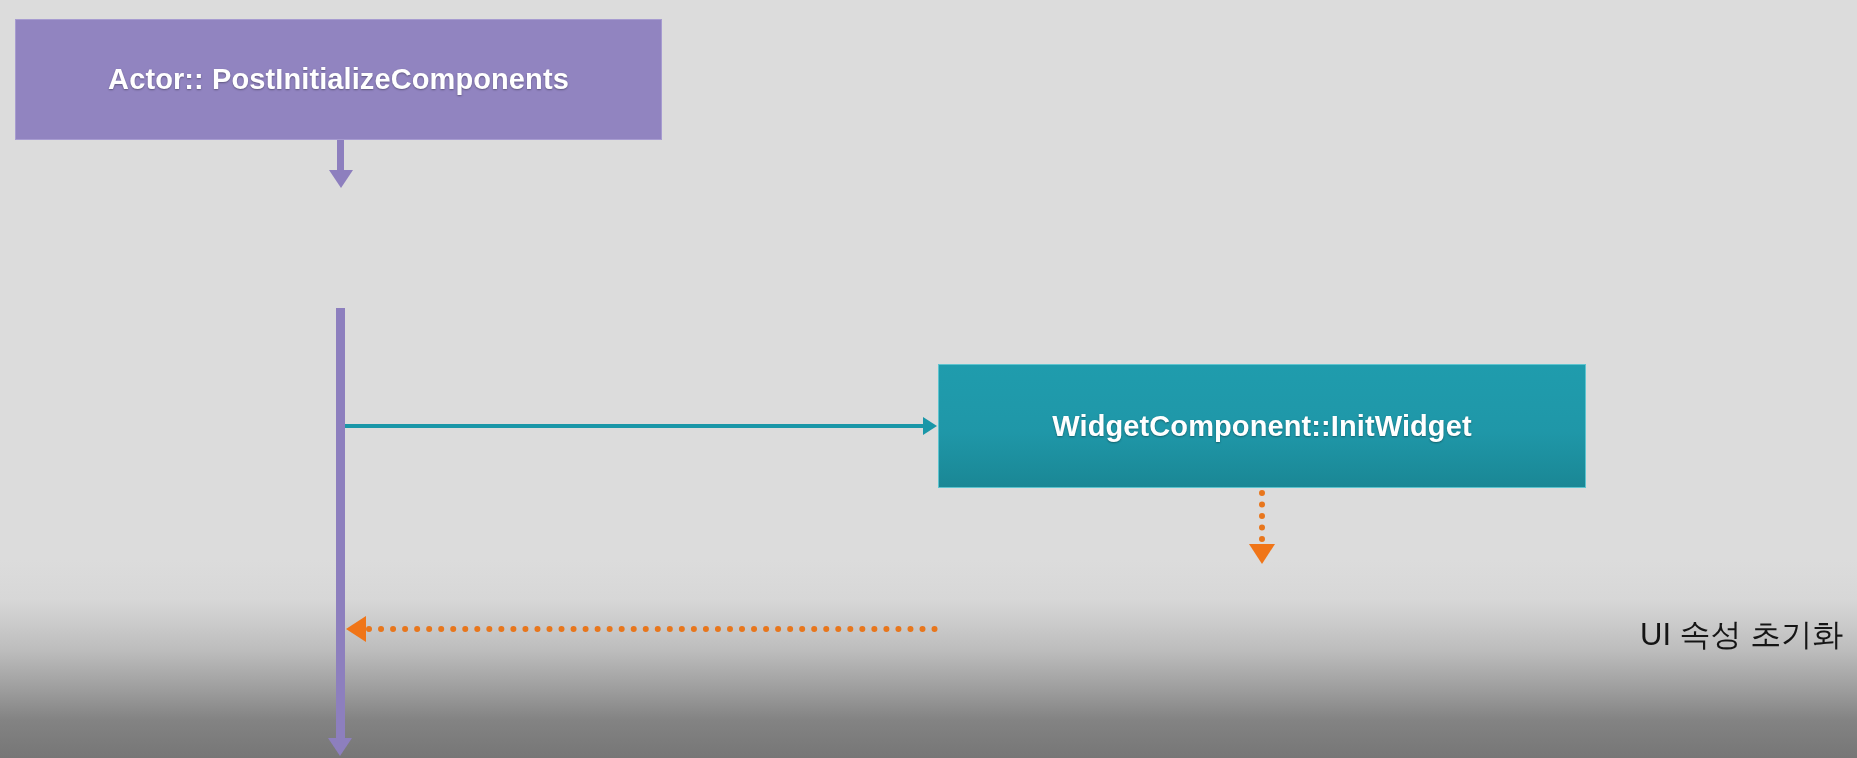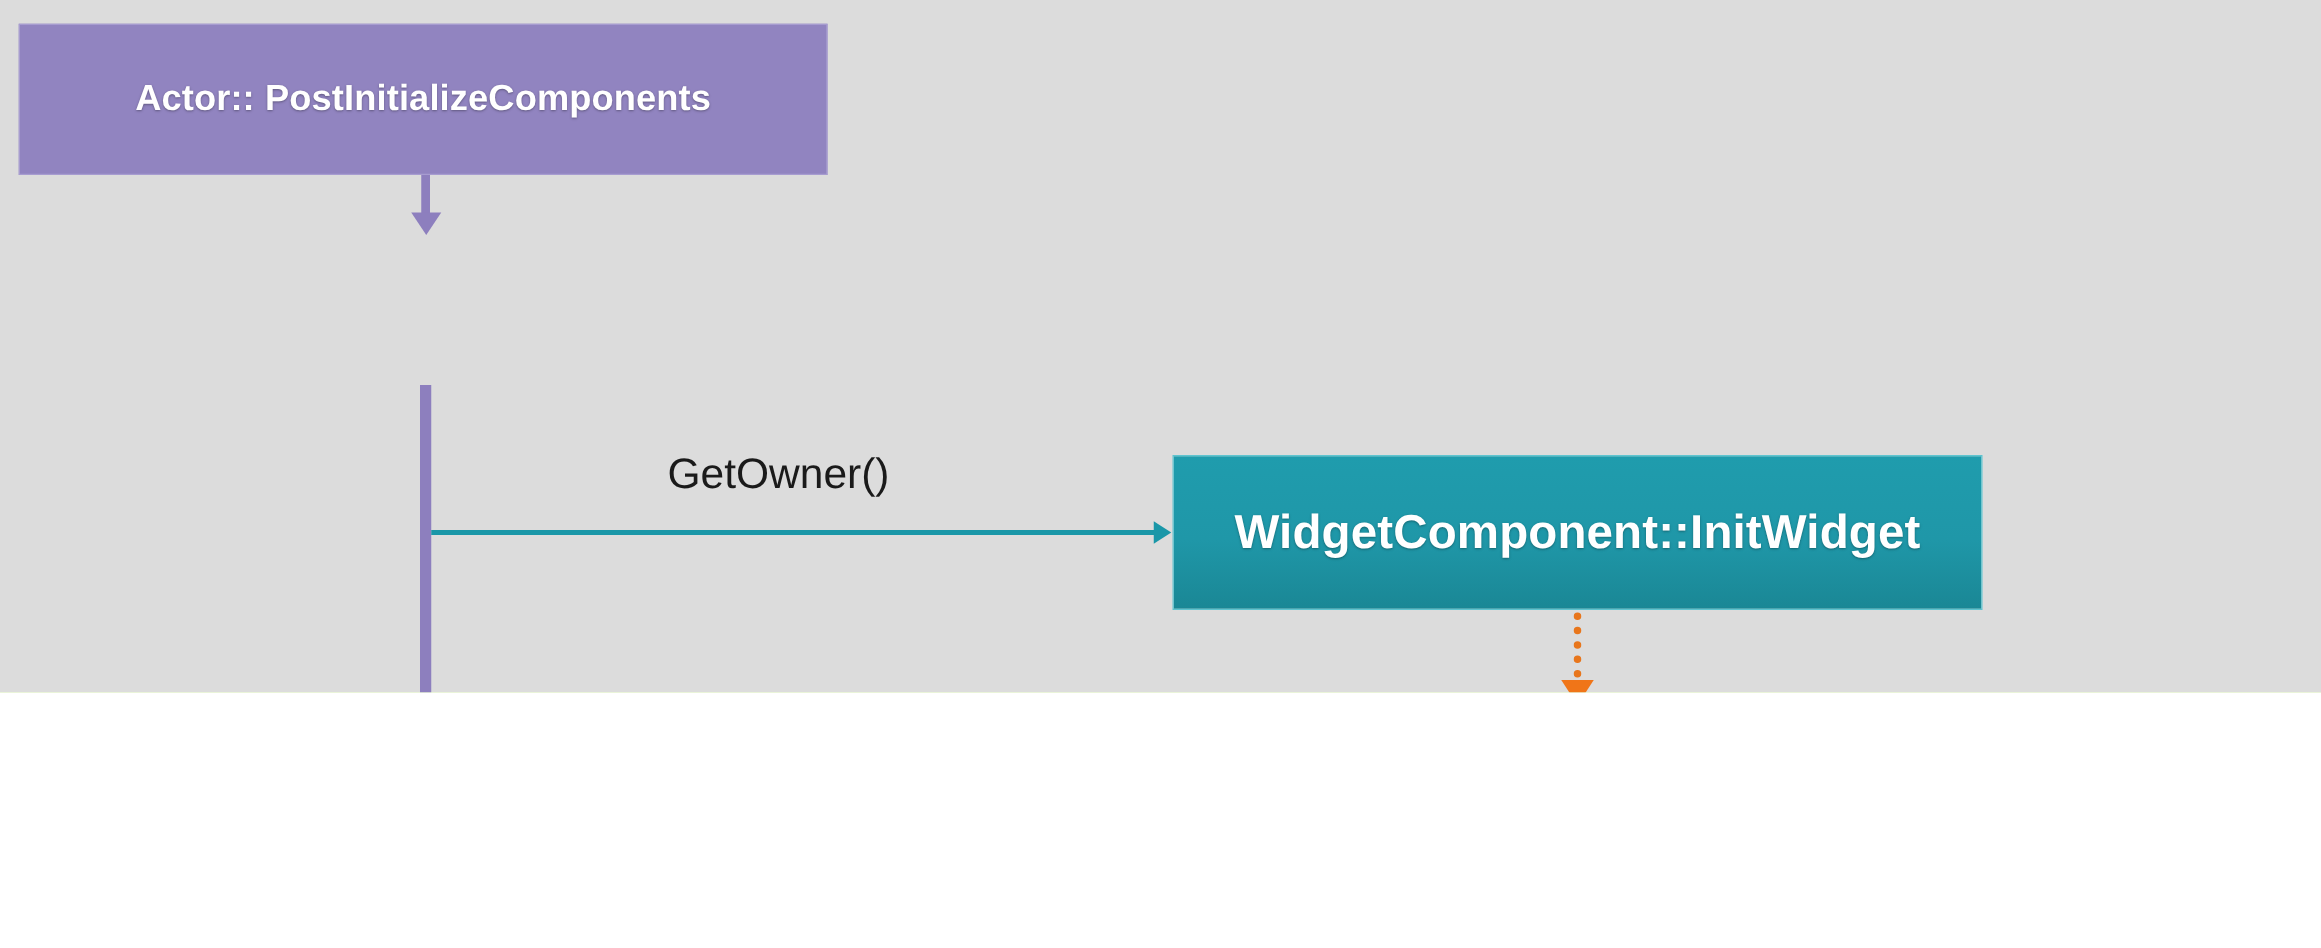--- a/index.html
+++ b/index.html
@@ -3,24 +3,24 @@
 <meta charset="utf-8">
 <style>
   html, body {
     margin: 0;
     padding: 0;
     background: #ffffff;
   }
   #canvas {
     position: relative;
     width: 1857px;
-    height: 554px;
+    height: 758px;
     overflow: hidden;
     font-family: "Liberation Sans", sans-serif;
-    background: #bef264;
+    background: #7dd3fc;
   }
   
   .bg-base {
     position: absolute;
     left: 0; top: 0;
     width: 1857px; height: 758px;
     background: linear-gradient(to bottom,
         #dcdcdc 0px,
         #dcdcdc 560px,
         #d7d7d7 600px,
@@ -43,21 +43,21 @@
     box-sizing: border-box;
   }
   .node-purple {
     background: #9184c0;
     border: 1px solid #a79cd0;
     font-size: 29px;
   }
   .node-teal {
     background: linear-gradient(to bottom, #1f9cad 0%, #1f97a8 55%, #1a8795 100%);
     border: 1px solid #5ec4cf;
-    font-size: 38px;
+    font-size: 29px;
   }
 
   
   .purple-line {
     position: absolute;
     background: #8d7fbe;
   }
   .purple-head {
     position: absolute;
     width: 0; height: 0;
@@ -131,30 +131,30 @@
   <div class="purple-head" style="left:328px; top:738px;"></div>
 
   <div class="purple-line" style="left:337px; top:140px; width:7px; height:35px;"></div>
   <div class="purple-head" style="left:329px; top:170px;"></div>
 
   <div class="node node-purple" style="left:15px; top:19px; width:647px; height:121px;">
     <span>Actor:: PostInitializeComponents</span>
   </div>
 
 
-  <div class="edge-label" style="left:534px; top:360px;">GetOwner()</div>
   <div class="teal-line" style="left:345px; top:424px; width:580px;"></div>
   <div class="teal-head" style="left:923px; top:417px;"></div>
 
   <div class="node node-teal" style="left:938px; top:364px; width:648px; height:124px;">
     <span>WidgetComponent::InitWidget</span>
   </div>
 
 
   <div class="orange-dotted-v" style="left:1259px; top:490px; height:52px;"></div>
   <div class="orange-head-down" style="left:1249px; top:544px;"></div>
 
 
+  <div class="side-note" style="left:1640px; top:614px;">UI 속성 초기화</div>
 
   <div class="orange-dotted-h" style="left:366px; top:626px; width:572px;"></div>
   <div class="orange-head-left" style="left:346px; top:616px;"></div>
 
 </div>
 
 </body></html>

